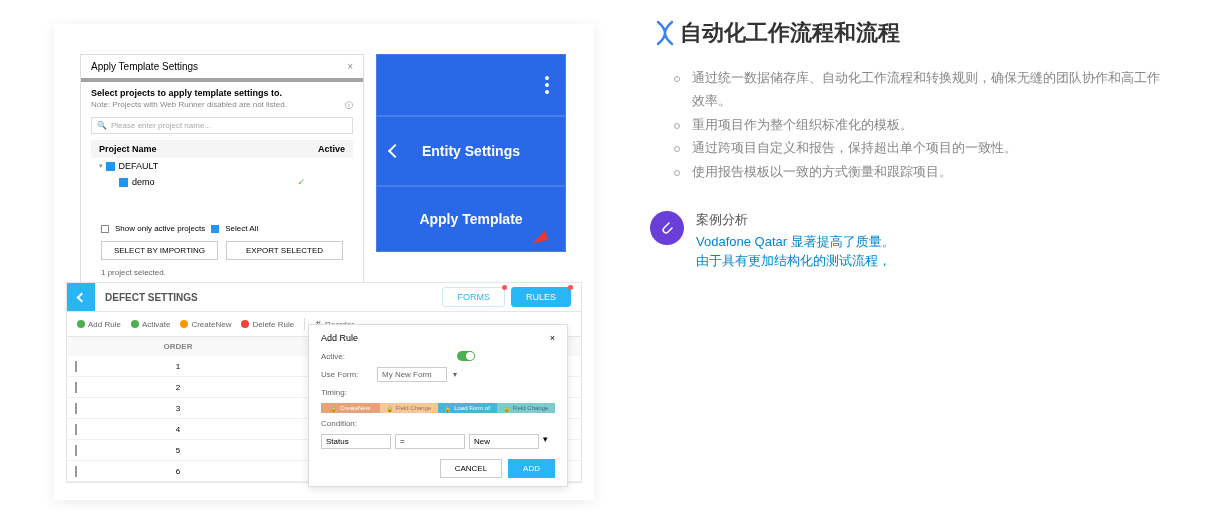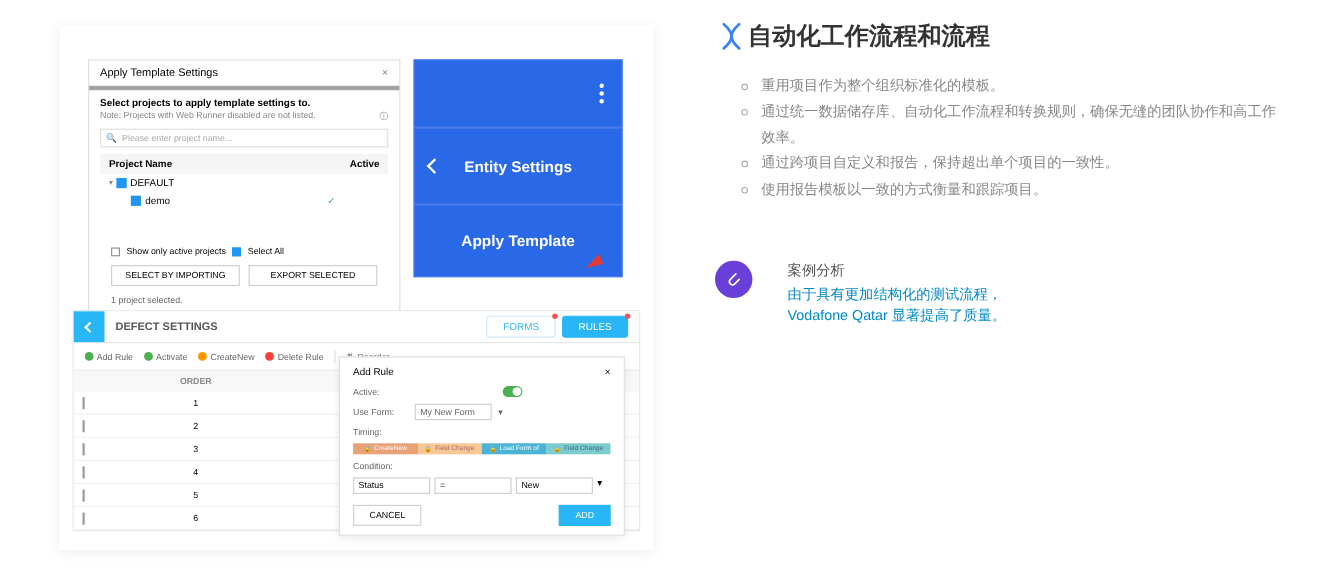--- a/index.html
+++ b/index.html
@@ -72,32 +72,32 @@
 .ar-row{display:flex;align-items:center;gap:6px;margin-bottom:6px;font-size:8px;color:#666}
 .ar-label{width:50px}
 .ar-select{border:1px solid #ccc;padding:2px 4px;font-size:8px;min-width:70px;background:#fff}
 .timing-bar{display:flex;width:100%;height:10px;margin-top:2px;margin-bottom:6px;font-size:6px}
 .tseg{flex:1;display:flex;align-items:center;justify-content:center;gap:2px;color:#fff}
 .tseg1{background:#e8a278}
 .tseg2{background:#f5c896;color:#a66}
 .tseg3{background:#4bb4d4}
 .tseg4{background:#7cccce;color:#468}
 .ar-cond{display:flex;gap:4px;margin-top:4px}
-.ar-btns{display:flex;justify-content:space-between;gap:6px;margin-top:10px}
+.ar-btns{display:flex;justify-content:flex-end;gap:6px;margin-top:10px}
 .ar-btn{padding:4px 14px;font-size:8px;border:1px solid #ccc;background:#fff}
 .ar-btn.primary{background:#29b6f6;color:#fff;border-color:#29b6f6}
 
 .right-panel{position:absolute;left:650px;top:18px;width:520px}
 .feature-head{display:flex;align-items:center;margin-bottom:18px}
 .feature-icon{width:30px;height:30px;position:relative}
 .feature-title{font-size:22px;color:#333}
 .bullets{list-style:none;padding-left:30px}
 .bullets li{font-size:13px;color:#888;line-height:1.8;position:relative;padding-left:12px}
 .bullets li::before{content:'';position:absolute;left:-6px;top:10px;width:4px;height:4px;border:1px solid #aaa;border-radius:50%}
-.case-study{display:flex;gap:32px;margin-top:54px;margin-left:0}
+.case-study{display:flex;gap:12px;margin-top:28px;margin-left:0}
 .case-icon{width:34px;height:34px;background:#6a3fd9;border-radius:50%;display:flex;align-items:center;justify-content:center;flex-shrink:0}
 .case-text{font-size:13px}
 .case-label{color:#555;margin-bottom:3px}
 .case-link{color:#0088cc;line-height:1.5}
 </style>
 </head>
 <body>
 
 <div class="left-panel">
 
@@ -313,32 +313,32 @@
 <div class="right-panel">
   <div class="feature-head">
     <div class="feature-icon">
       <svg viewBox="0 0 30 30">
           <path d="M8 4 Q15 10 15 15 Q15 20 22 26 M22 4 Q15 10 15 15 Q15 20 8 26" stroke="#3b82f6" stroke-width="2.5" fill="none" stroke-linecap="round"></path>
         </svg>
     </div>
     <h2 class="feature-title">自动化工作流程和流程</h2>
   </div>
   <ul class="bullets" id="bullets">
+      <li>通过统一数据储存库、自动化工作流程和转换规则，确保无缝的团队协作和高工作效率。</li>
       <li>重用项目作为整个组织标准化的模板。</li>
-      <li>通过统一数据储存库、自动化工作流程和转换规则，确保无缝的团队协作和高工作效率。</li>
       <li>通过跨项目自定义和报告，保持超出单个项目的一致性。</li>
       <li>使用报告模板以一致的方式衡量和跟踪项目。</li>
     </ul>
   <div class="case-study">
     <div class="case-icon">
       <svg width="16" height="16" viewBox="0 0 16 16">
           <path d="M10 3 L5 8 Q3 10 5 12 Q7 14 9 12 L13 8" stroke="#fff" stroke-width="1.5" fill="none" stroke-linecap="round"></path>
         </svg>
     </div>
     <div class="case-text">
       <div class="case-label">案例分析</div>
       <div class="case-link">
+        <div>Vodafone Qatar 显著提高了质量。</div>
         <div>由于具有更加结构化的测试流程，</div>
-        <div>Vodafone Qatar 显著提高了质量。</div>
       </div>
     </div>
   </div>
 </div>
 
 </body></html>

